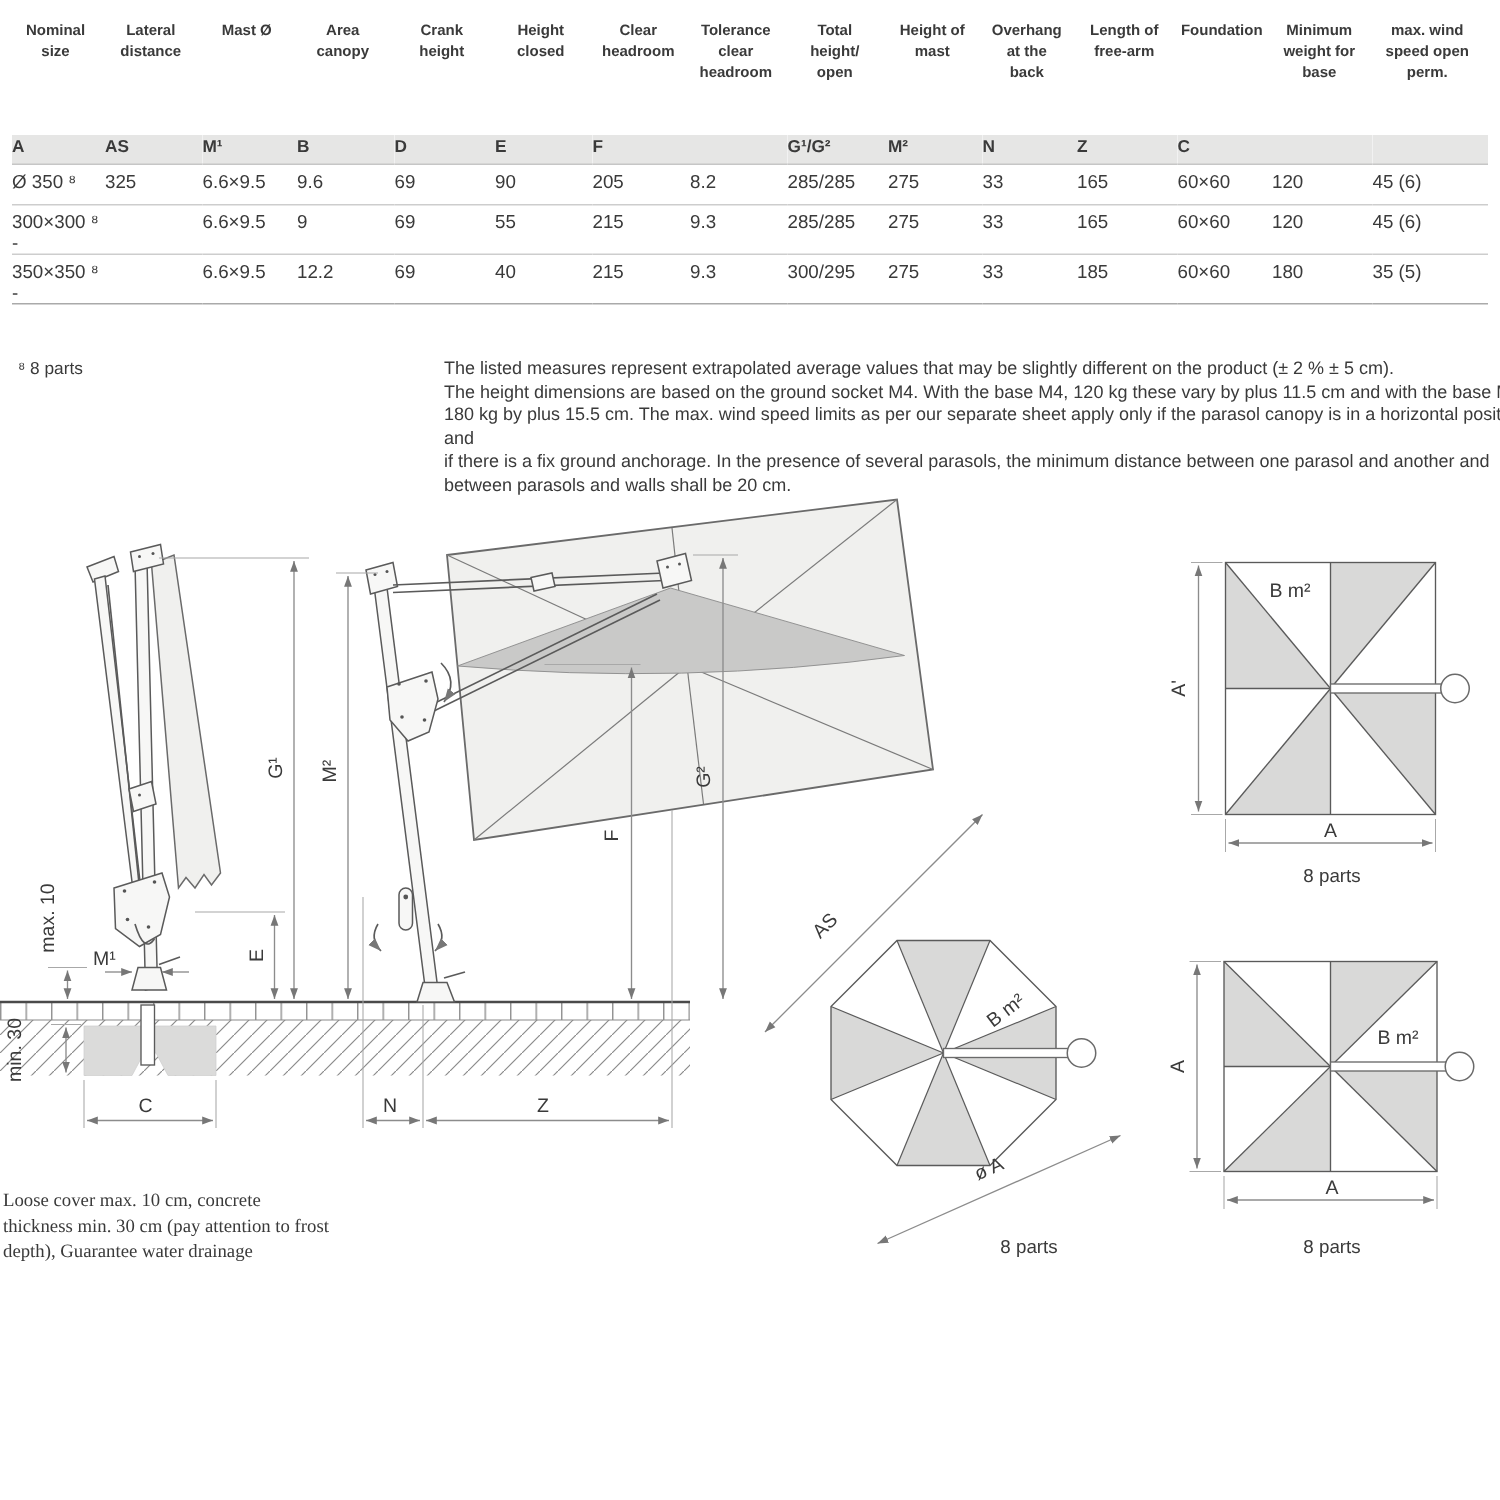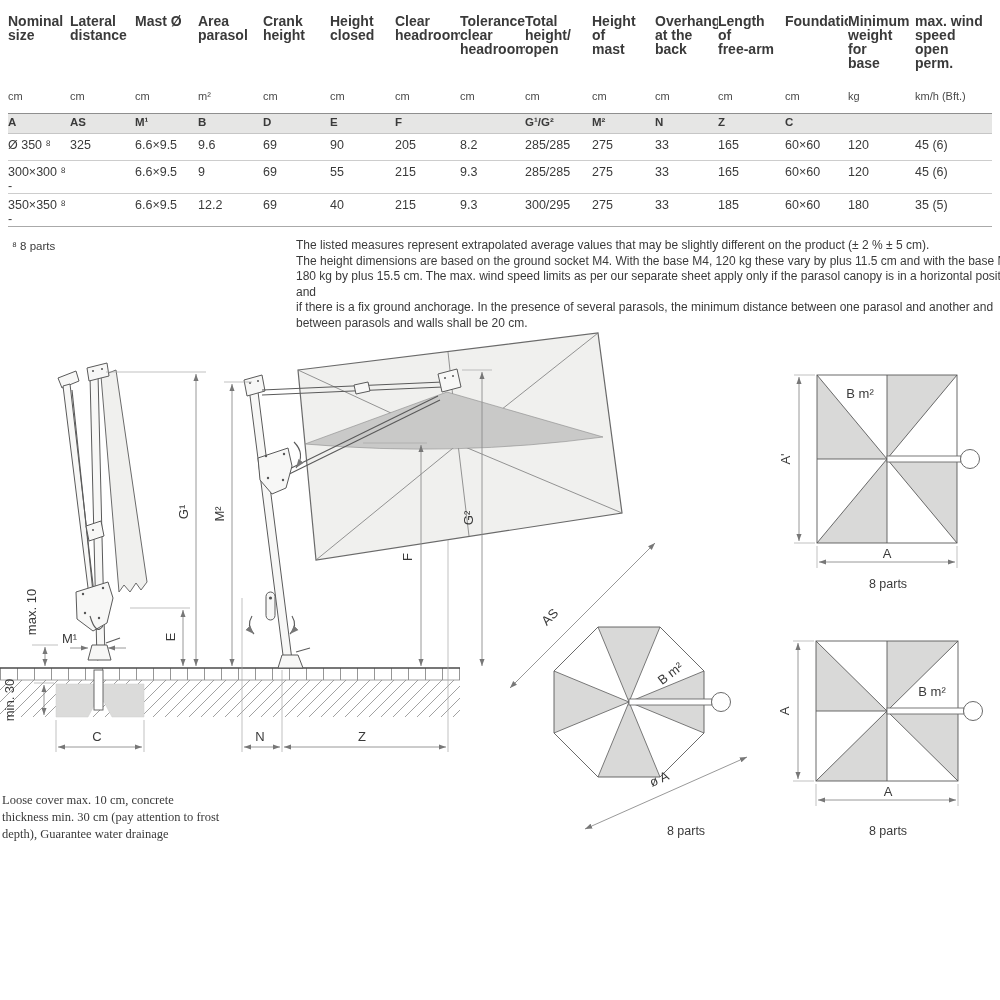--- a/index.html
+++ b/index.html
@@ -2,21 +2,21 @@
 <html><head>
 <meta charset="utf-8">
 <style>
   html,body{margin:0;padding:0;background:#fff;width:1000px;height:1000px;
     font-family:"Liberation Sans","DejaVu Sans",sans-serif;color:#3a3a3a;}
   #stage{position:relative;width:1000px;height:1000px;overflow:hidden;background:#fff;}
 
   
   table.spec{position:absolute;left:8px;top:6px;border-collapse:collapse;table-layout:fixed;width:984px;}
   table.spec td{padding:0 4px 0 0;vertical-align:top;text-align:left;overflow:hidden;}
-  tr.titles td{font-size:14px;font-weight:bold;line-height:14px;white-space:pre-line;height:76px;padding-top:8px;}
+  tr.titles td{font-size:10px;font-weight:bold;line-height:14px;white-space:pre-line;height:76px;padding-top:8px;text-align:center;}
   tr.units td{font-size:11px;color:#4a4a4a;height:20px;border-bottom:1px solid #8f8f8f;padding-bottom:3px;}
   tr.letters td{font-size:11.5px;font-weight:bold;background:#e6e6e5;height:17px;padding-top:2px;border-bottom:1px solid #c6c6c6;}
   tr.data td{font-size:12.5px;height:22px;padding-top:4px;border-bottom:1px solid #cdcdcd;}
   tr.data:last-child td{border-bottom:1.5px solid #aaa;}
 
   
   .footnote{position:absolute;left:12px;top:240px;font-size:11.5px;}
   .notes{position:absolute;left:265px;top:238px;width:730px;font-size:12px;line-height:15.5px;margin-left:31px;}
   .ground-note{position:absolute;left:2px;top:792px;width:250px;font-size:12.5px;line-height:17px;font-family:Liberation Serif, serif;}
 
@@ -55,21 +55,21 @@
         <col style="width:77px">
     </colgroup>
     <tbody>
         <tr class="titles">
       <td>Nominal
 size</td>
       <td>Lateral
 distance</td>
       <td>Mast Ø</td>
       <td>Area
-parasol</td>
+canopy</td>
       <td>Crank
 height</td>
       <td>Height
 closed</td>
       <td>Clear
 headroom</td>
       <td>Tolerance
 clear
 headroom</td>
       <td>Total
@@ -83,37 +83,20 @@
       <td>Length of
 free-arm</td>
       <td>Foundation</td>
       <td>Minimum
 weight for
 base</td>
       <td>max. wind
 speed open
 perm.</td>
     </tr>
-    <tr class="units">
-      <td>cm</td>
-      <td>cm</td>
-      <td>cm</td>
-      <td>m²</td>
-      <td>cm</td>
-      <td>cm</td>
-      <td>cm</td>
-      <td>cm</td>
-      <td>cm</td>
-      <td>cm</td>
-      <td>cm</td>
-      <td>cm</td>
-      <td>cm</td>
-      <td>kg</td>
-      <td>km/h (Bft.)</td>
-    </tr>
     <tr class="letters">
       <td>A</td>
       <td>AS</td>
       <td>M¹</td>
       <td>B</td>
       <td>D</td>
       <td>E</td>
       <td>F</td>
       <td></td>
       <td>G¹/G²</td>

